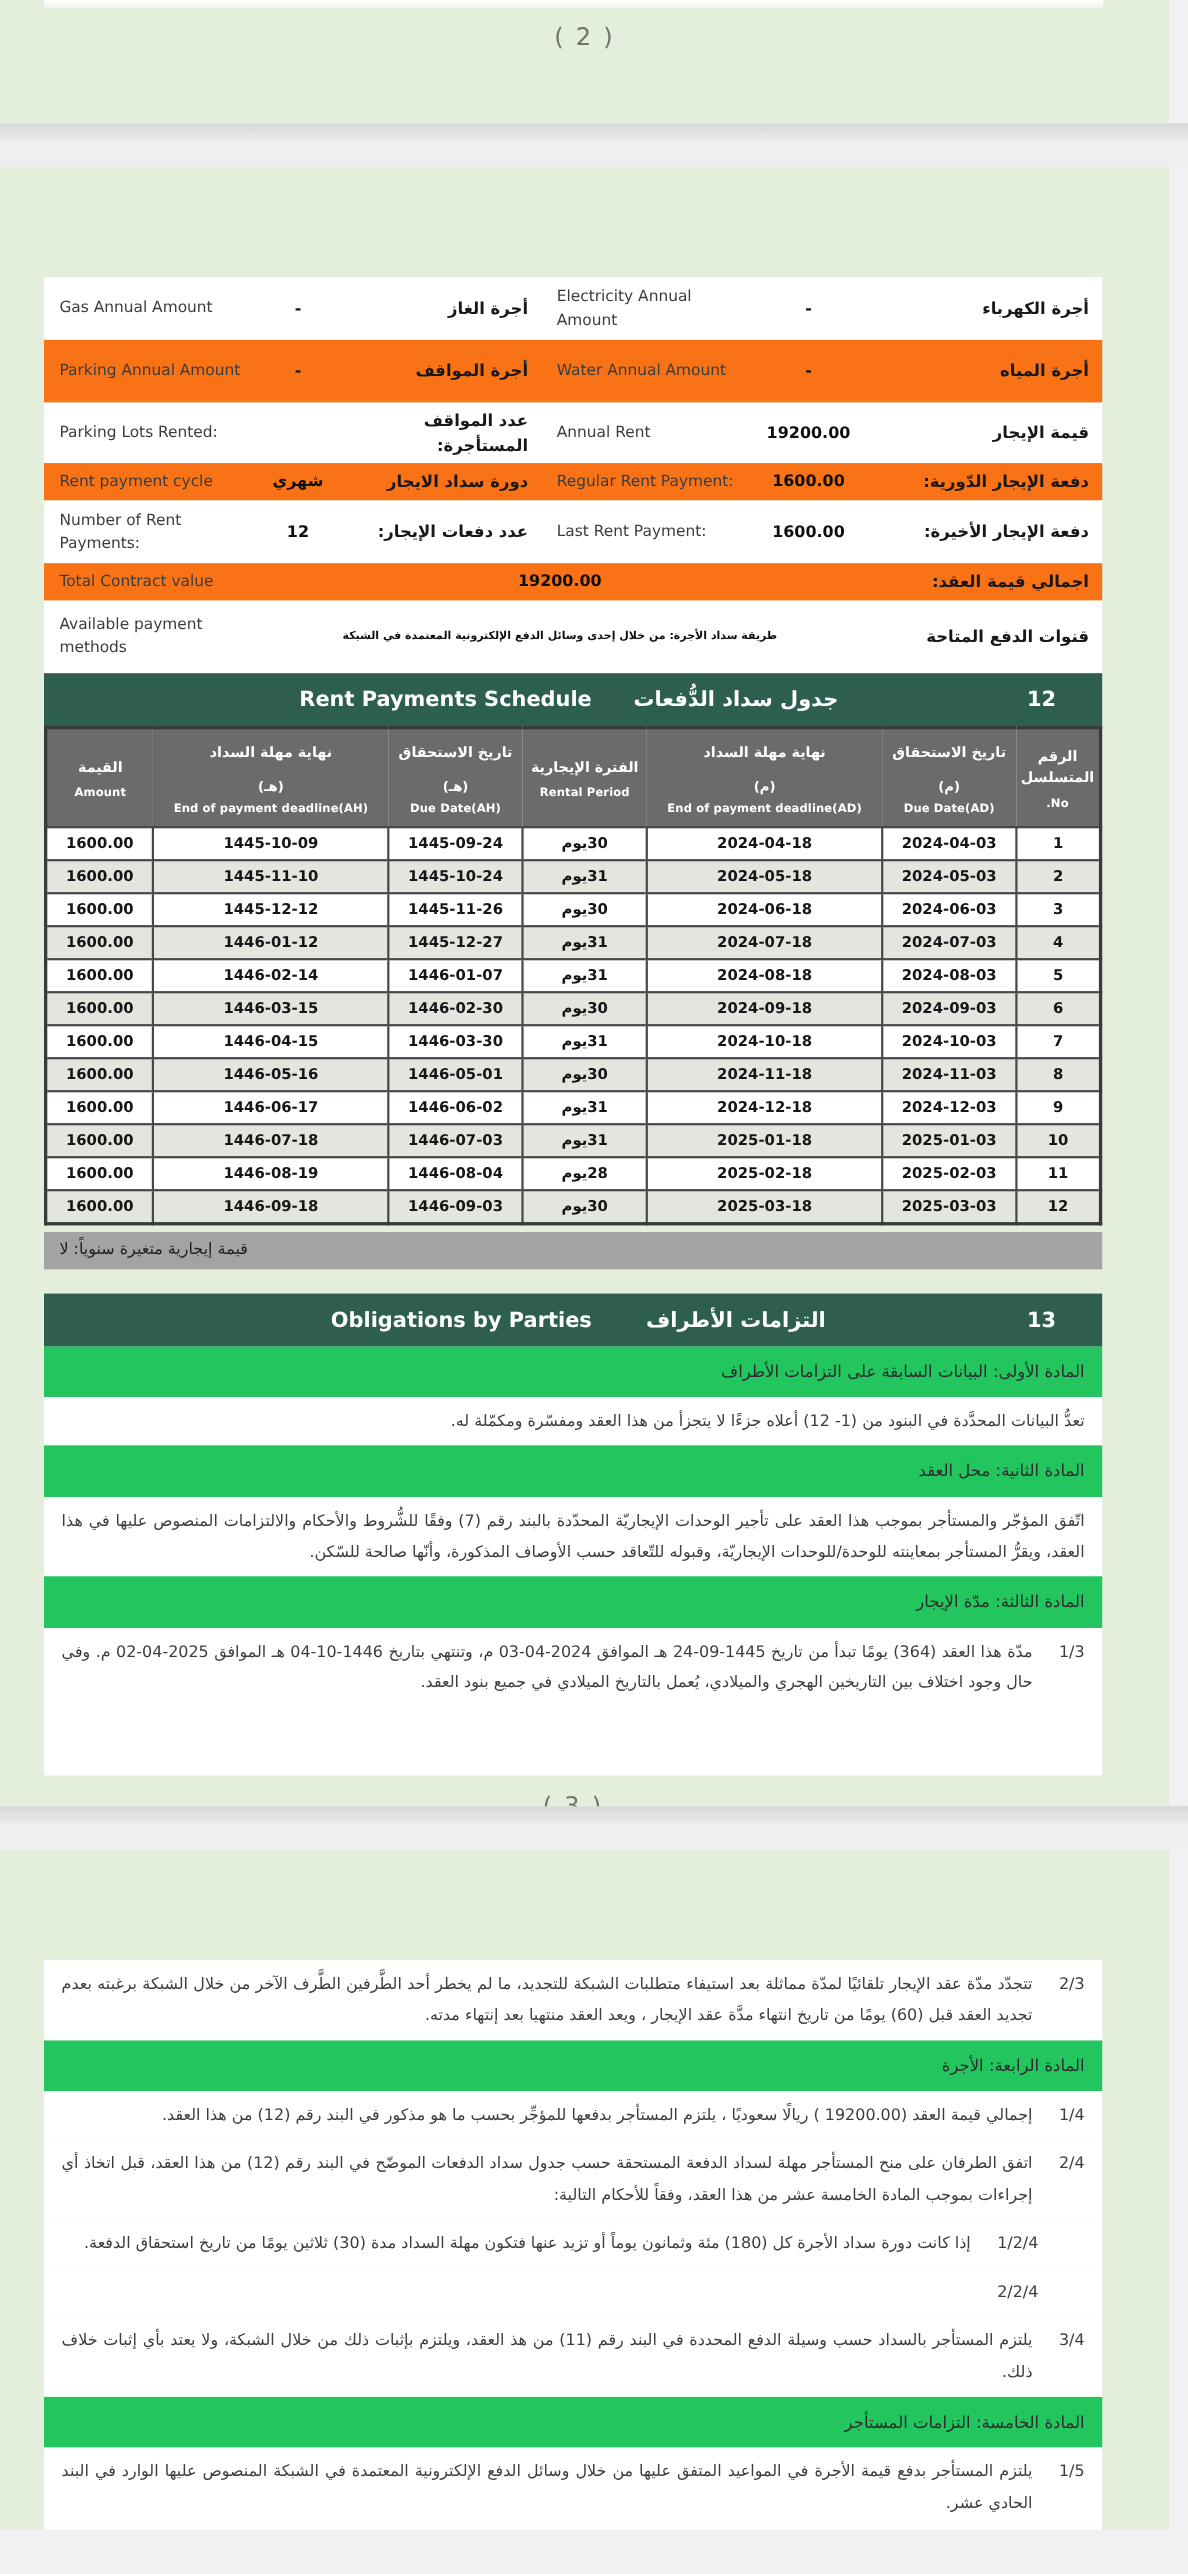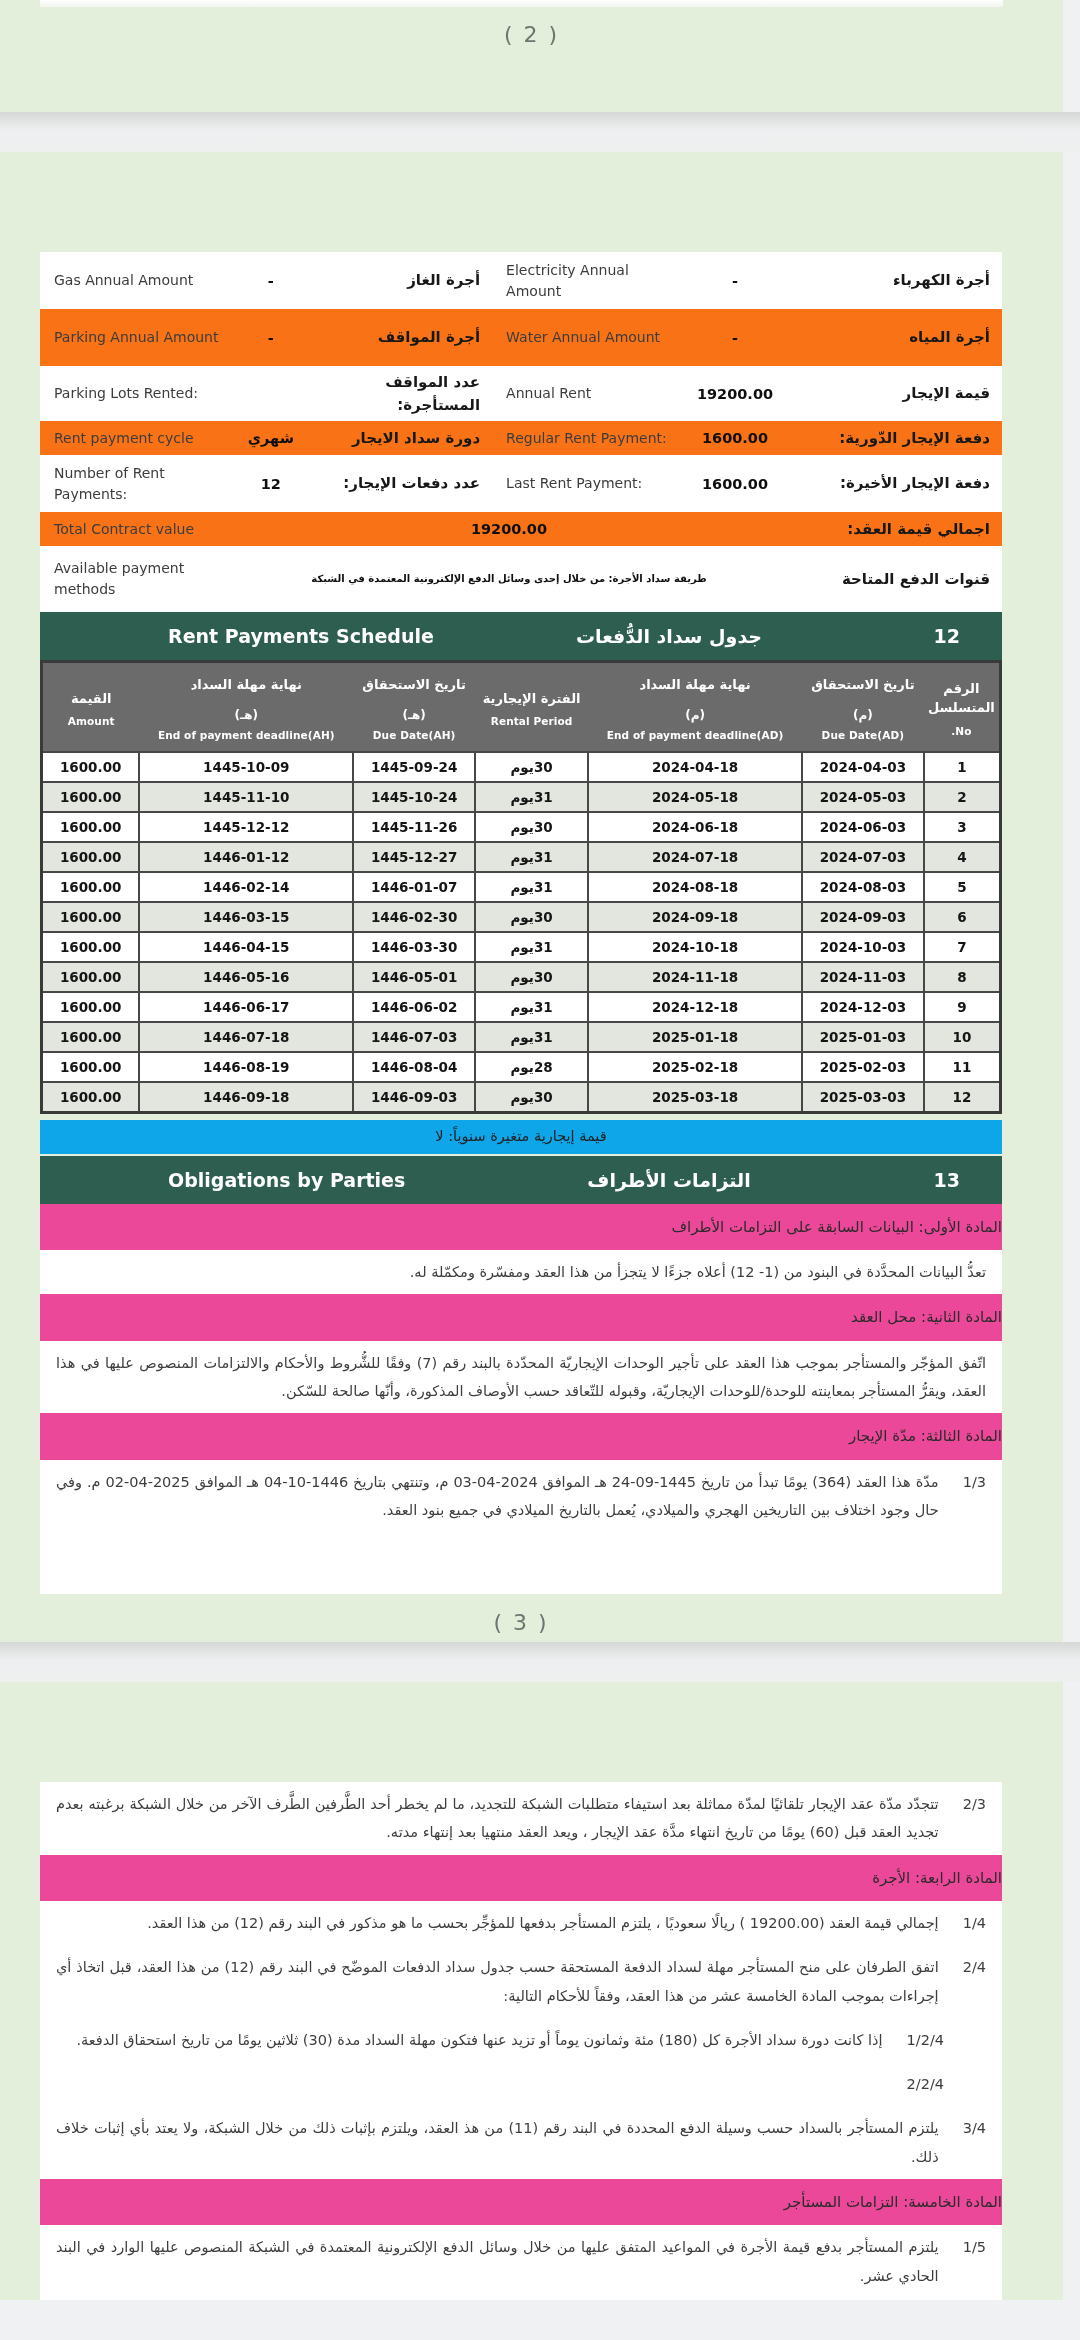--- a/index.html
+++ b/index.html
@@ -25,37 +25,37 @@
   .kv-row.alt{background:#f97316}
   .kv-row.tall{min-height:57px}
   .kv-row.xtall{min-height:66px}
   .kc-en{font-size:14px;color:#3c3c3c;text-align:left;padding:5px 4px 5px 14px;line-height:1.5}
   .kc-ar{font-size:15px;color:#181818;font-weight:700;text-align:right;direction:rtl;padding:5px 12px 5px 4px;line-height:1.5}
   .kc-v{font-weight:700;text-align:center;font-size:14.5px;color:#0e0e0e}
   .kc-c{font-weight:700;text-align:center;direction:rtl;font-size:10px;color:#0e0e0e;line-height:1.8;padding:4px 8px}
 
   
   .band{position:relative;height:48px;background:#2d5e50;color:#ffffff;font-weight:700;font-size:19px}
-  .band .b-en{position:absolute;left:128px;top:50%;transform:translateY(-50%);width:370px;text-align:left}
+  .band .b-en{position:absolute;left:128px;top:50%;transform:translateY(-50%);width:370px;text-align:right}
   .band .b-ar{position:absolute;right:168px;top:50%;transform:translateY(-50%);width:330px;text-align:center;direction:rtl}
   .band .b-no{position:absolute;right:42px;top:50%;transform:translateY(-50%)}
 
   
   .paytable{width:962px;border-collapse:collapse;direction:rtl;table-layout:fixed;border:3px solid #3a3a3a}
   .paytable thead th{background:#6b6b6b;color:#fff;font-weight:700;padding:12px 2px 10px;border:0;vertical-align:middle}
   .h-ar{display:block;font-size:13px;line-height:1.5}
   .h-sub{display:block;font-size:12px;margin-top:13px}
   .h-en{display:block;font-size:10.5px;margin-top:7px;letter-spacing:.1px}
   .paytable tbody td{border:2px solid #474747;text-align:center;font-weight:700;font-size:13.5px;color:#151515;height:26px;padding:1px 2px;background:#fff}
   .paytable tbody tr.alt td{background:#e3e6df}
 
-  .note-row{background:#0ea5e9;margin-top:6px;margin-bottom:2px;padding:8px 14px;text-align:center;direction:rtl;font-size:14.5px;color:#1f1f1f;min-height:18px}
+  .note-row{background:#a3a3a3;margin-top:6px;margin-bottom:22px;padding:8px 14px;text-align:left;direction:rtl;font-size:14.5px;color:#1f1f1f;min-height:18px}
 
   
-  .mada{background:#ec4899;padding:12px 0;text-align:right;direction:rtl;font-size:15px;color:#2b2b2b;line-height:1.5}
+  .mada{background:#22c55e;padding:12px 16px;text-align:right;direction:rtl;font-size:15px;color:#2b2b2b;line-height:1.5}
   .clause{background:#ffffff;display:flex;direction:rtl;padding:8px 16px;color:#3d3d3d;font-size:14.5px}
   .clause .cnum{margin-left:24px;white-space:nowrap;line-height:1.95;color:#3d3d3d}
   .clause .ctext{flex:1;text-align:justify;line-height:1.95}
   .clause.indent{padding-right:58px}
   .clause.tall{min-height:118px;align-items:flex-start}
   .p3-pagenum{padding-top:16px}
 </style>
 </head>
 <body>
 

